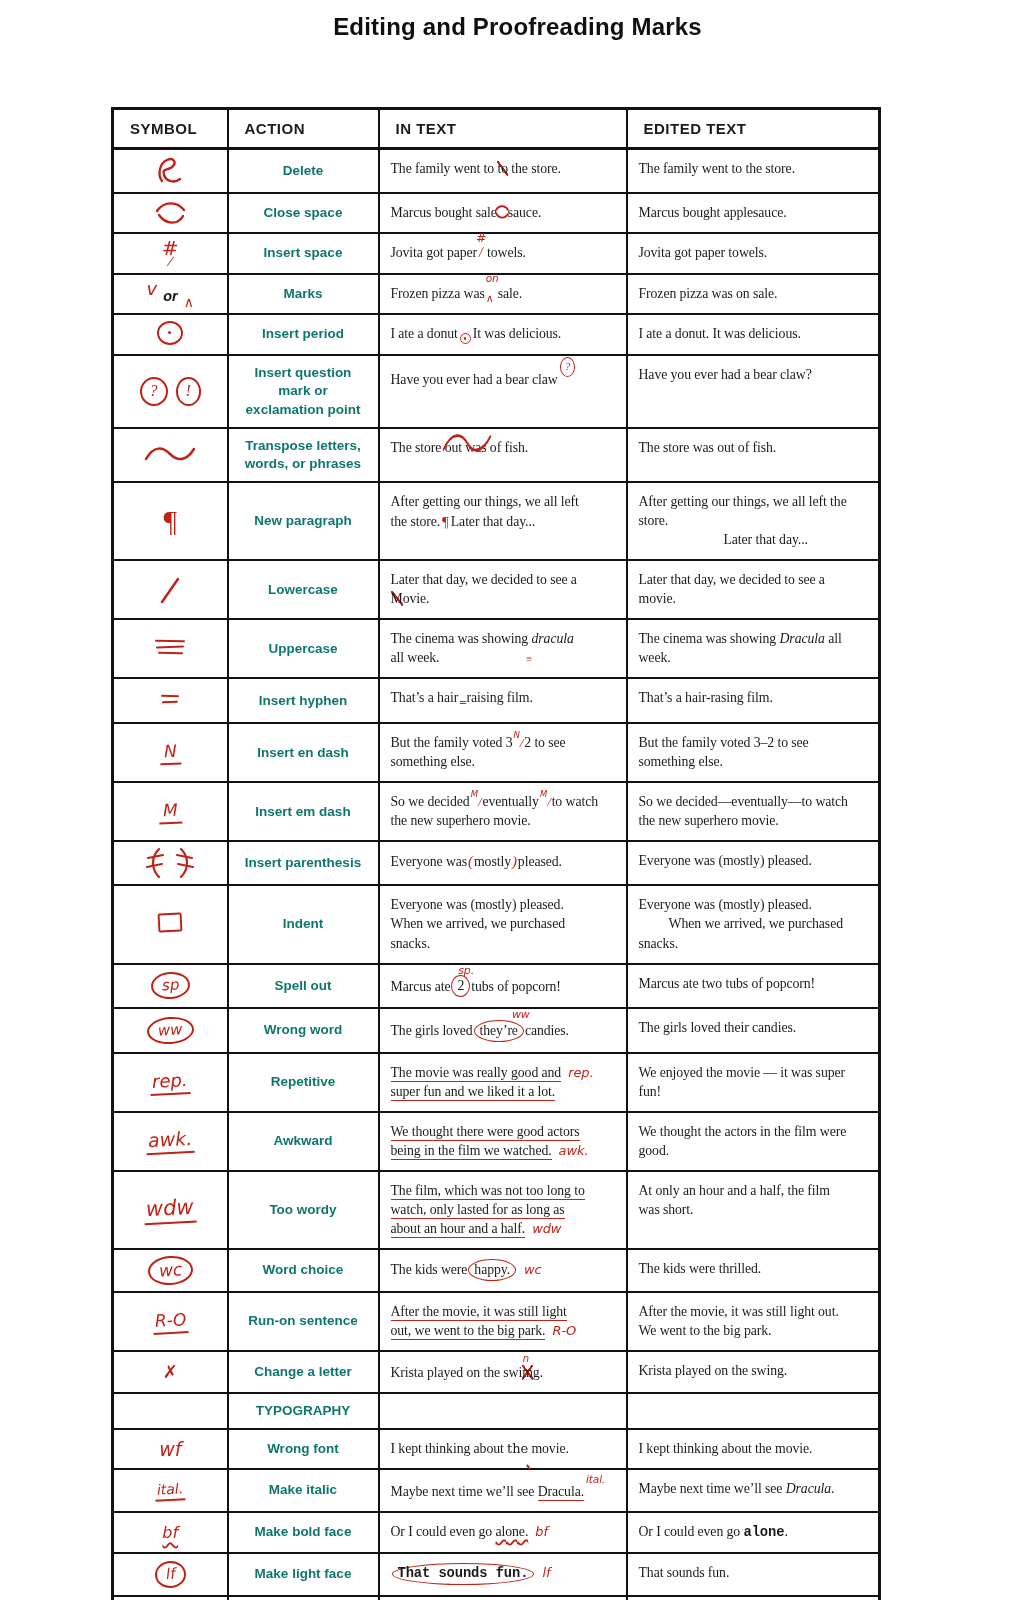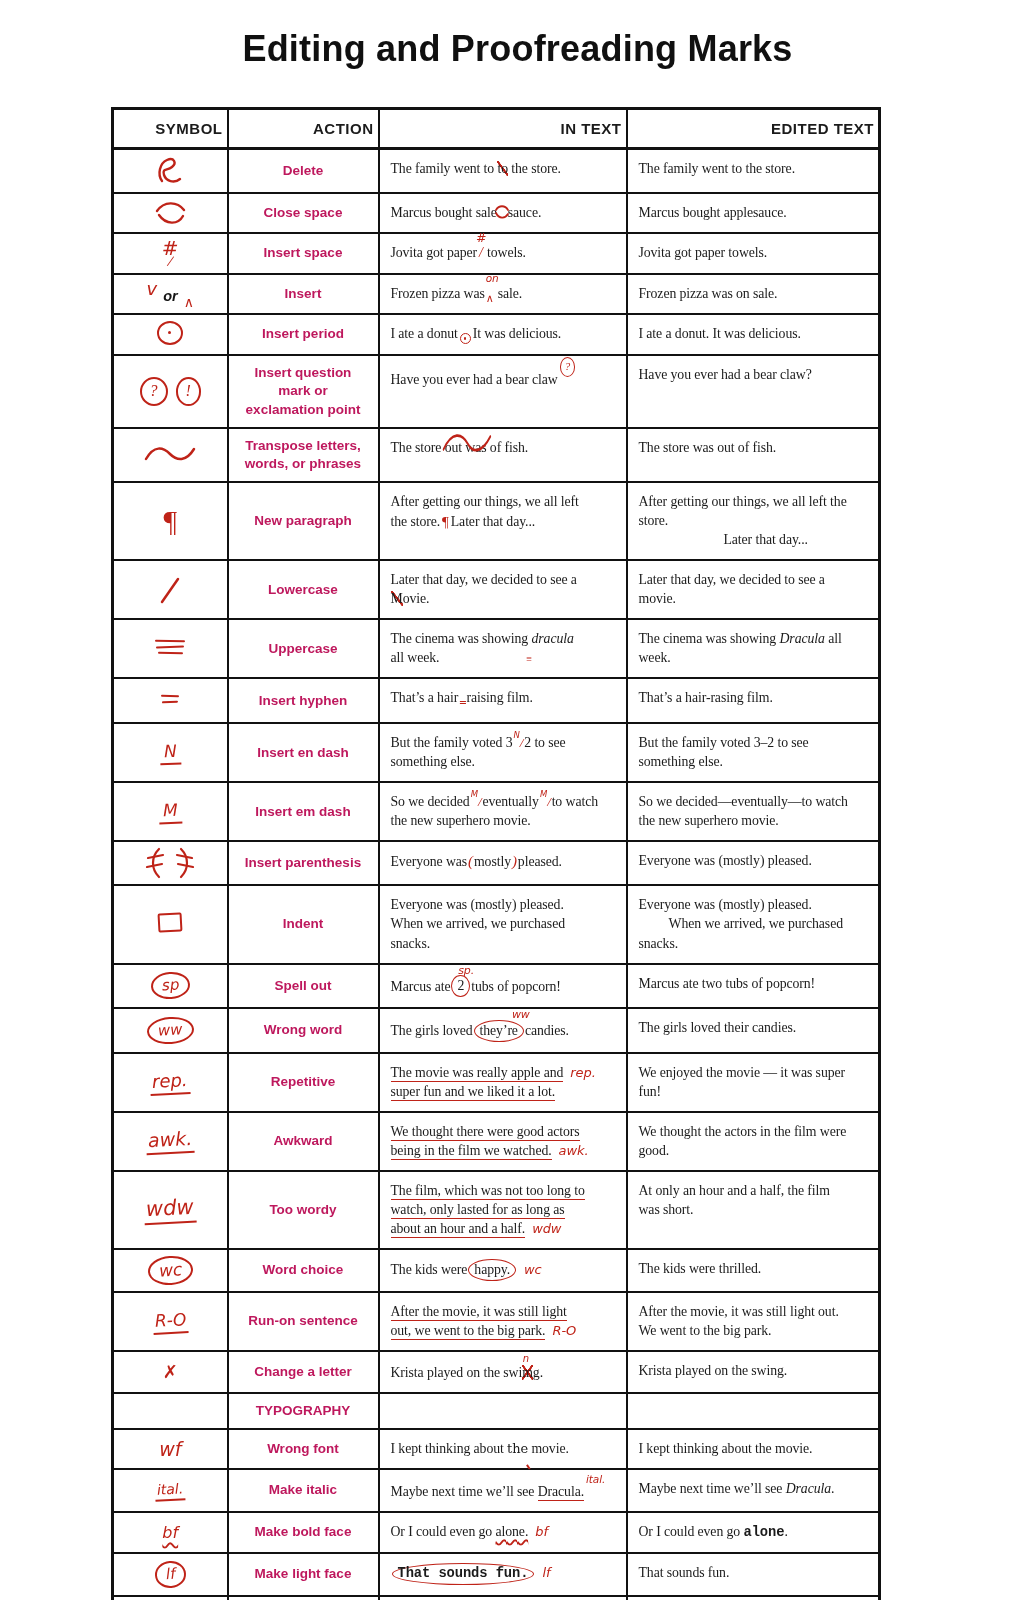--- a/index.html
+++ b/index.html
@@ -8,64 +8,64 @@
     width:1035px;
     height:1600px;
     background:#ffffff;
     overflow:hidden;
     font-family:"Liberation Serif", serif;
     color:#1b1b1b;
     --red:#bf2318;
   }
   .title{
     position:absolute;
-    top:28px;left:0;width:100%;
+    top:13px;left:0;width:100%;
     text-align:center;
     font-family:"Liberation Sans", sans-serif;
     font-weight:700;
-    font-size:36px;
+    font-size:24px;
     margin:0;
     color:#101010;
     letter-spacing:.2px;
   }
   table.marks{
     position:absolute;
     left:111px;top:107px;
     width:767px;
     border-collapse:collapse;
     table-layout:fixed;
     border:3px solid #111;
   }
   table.marks th, table.marks td{
     border:2px solid #111;
   }
   thead th{
     font-family:"Liberation Sans", sans-serif;
     font-weight:700;
     font-size:15px;
     letter-spacing:.5px;
-    padding:10px 4px;
-    text-align:right;
+    padding:10px 16px;
+    text-align:left;
     border-bottom-width:3px !important;
   }
   .sym-cell{
     text-align:center;
     vertical-align:middle;
     color:var(--red);
     padding:4px 2px;
   }
   .action-cell{
     font-family:"Liberation Sans", sans-serif;
     font-weight:700;
     font-size:13.5px;
     line-height:1.35;
     text-align:center;
     vertical-align:middle;
     padding:8px 10px;
-    color:#be185d;
+    color:#0f766e;
   }
   .text-cell{
     font-size:13.8px;
     letter-spacing:-0.1px;
     line-height:1.38;
     vertical-align:top;
     padding:9px 6px 10px 11px;
   }
   
   .it{font-style:italic;}
@@ -199,21 +199,21 @@
           <td class="sym-cell"><span class="sym-ispace">
               <span class="h">#</span>
               <span class="s">/</span>
             </span></td>
           <td class="action-cell">Insert space</td>
           <td class="text-cell"><span>Jovita got paper</span><span class="im-space"><span class="h">#</span><span class="sl">/</span></span><span>towels.</span></td>
           <td class="text-cell"><span>Jovita got paper towels.</span></td>
         </tr>
         <tr>
           <td class="sym-cell"><span class="sym-v">v</span><span class="sym-or">or</span><span class="sym-c">∧</span></td>
-          <td class="action-cell">Insert</td>
+          <td class="action-cell">Marks</td>
           <td class="text-cell"><span>Frozen pizza was</span><span class="im-ins"><span class="n">on</span><span class="c">∧</span></span><span>sale.</span></td>
           <td class="text-cell"><span>Frozen pizza was on sale.</span></td>
         </tr>
         <tr>
           <td class="sym-cell"><span class="sym-cdot"></span></td>
           <td class="action-cell">Insert period</td>
           <td class="text-cell"><span>I ate a donut</span><span class="im-per"></span><span>It was delicious.</span></td>
           <td class="text-cell"><span>I ate a donut. It was delicious.</span></td>
         </tr>
         <tr>
@@ -298,21 +298,21 @@
         </tr>
         <tr>
           <td class="sym-cell"><span class="sym-circ" style="font-size: 15px;">ww</span></td>
           <td class="action-cell">Wrong word</td>
           <td class="text-cell"><span>The girls loved</span><span class="seg-circ">they’re</span><sup class="circ-annot">ww</sup><span>candies.</span></td>
           <td class="text-cell"><span>The girls loved their candies.</span></td>
         </tr>
         <tr>
           <td class="sym-cell"><span class="sym-und" style="font-size: 18px;">rep.</span></td>
           <td class="action-cell">Repetitive</td>
-          <td class="text-cell"><span class="seg-ul">The movie was really apple and</span><span class="annot">rep.</span><br><span class="seg-ul">super fun and we liked it a lot.</span></td>
+          <td class="text-cell"><span class="seg-ul">The movie was really good and</span><span class="annot">rep.</span><br><span class="seg-ul">super fun and we liked it a lot.</span></td>
           <td class="text-cell"><span>We enjoyed the movie — it was super</span><br><span>fun!</span></td>
         </tr>
         <tr>
           <td class="sym-cell"><span class="sym-und" style="font-size: 19px;">awk.</span></td>
           <td class="action-cell">Awkward</td>
           <td class="text-cell"><span class="seg-ul">We thought there were good actors</span><br><span class="seg-ul">being in the film we watched.</span><span class="annot">awk.</span></td>
           <td class="text-cell"><span>We thought the actors in the film were</span><br><span>good.</span></td>
         </tr>
         <tr>
           <td class="sym-cell"><span class="sym-und" style="font-size: 21px;">wdw</span></td>

